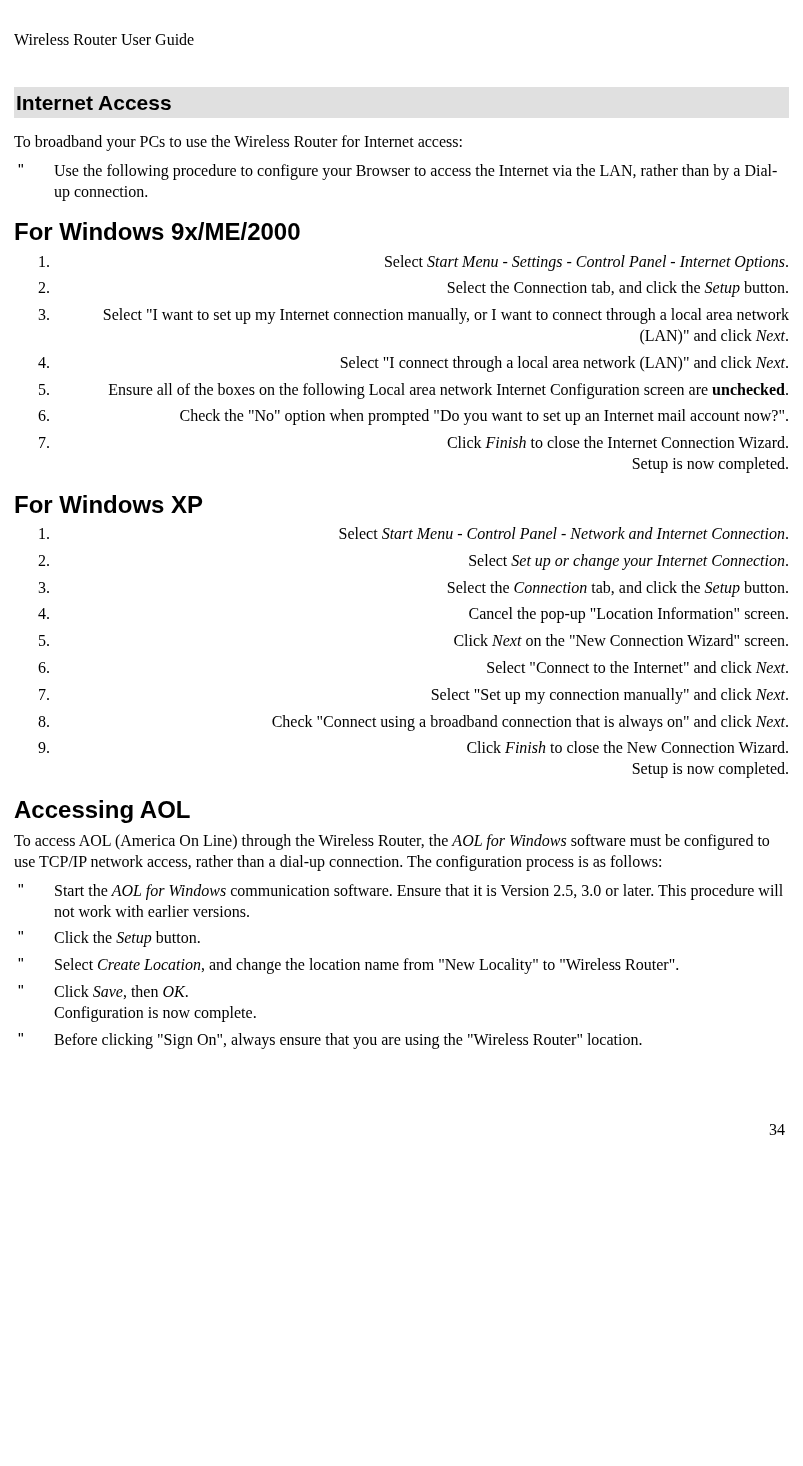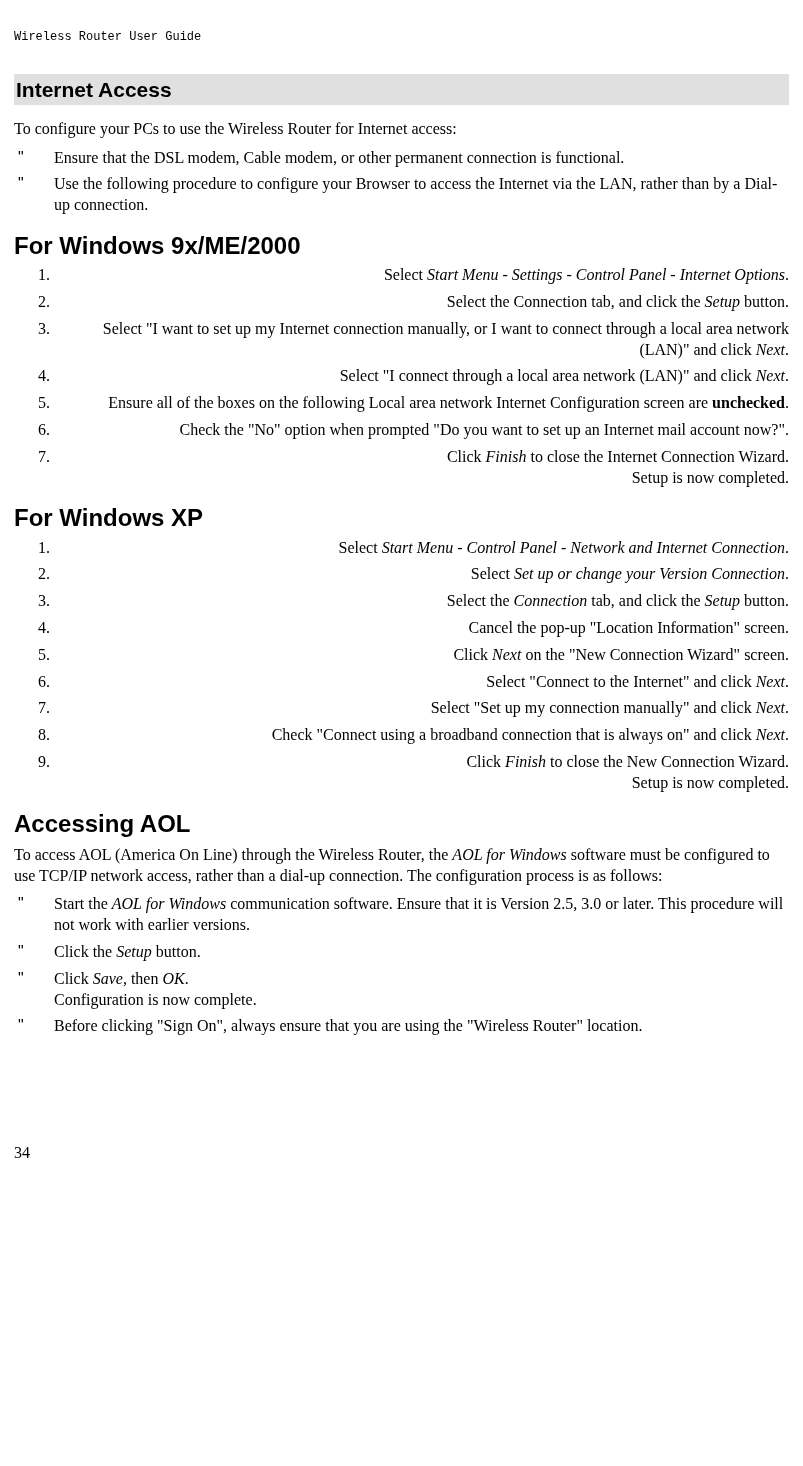--- a/index.html
+++ b/index.html
@@ -7,23 +7,23 @@
     font-size: 16px;
     color: #000;
     background: #fff;
     margin: 0;
     padding: 30px 14px 30px 14px;
     width: 803px;
     box-sizing: border-box;
     line-height: 1.3;
   }
   .running-header {
-    font-family: Liberation Mono, monospace;
-    font-size: 12px;
-    margin-bottom: 28px;
+    font-family: Liberation Serif, serif;
+    font-size: 16px;
+    margin-bottom: 36px;
   }
   h1.section-title {
     font-family: Arial, Helvetica, sans-serif;
     font-weight: bold;
     font-size: 21px;
     background: #e0e0e0;
     padding: 2px 2px;
     margin: 4px 0 14px 0;
   }
   h2.sub-title {
@@ -59,66 +59,67 @@
     list-style: decimal;
   }
   ol.num-list > li {
     margin: 2px 0 6px 0;
     padding-left: 4px;
     text-align: right;
   }
   .italic { font-style: italic; }
   .bold { font-weight: bold; }
   .page-number {
+    text-align: right;
     font-size: 16px;
-    margin-top: 106px;
+    margin-top: 70px;
     padding-right: 4px;
   }
 </style>
 </head>
 <body>
 
 <div class="running-header">Wireless Router User Guide</div>
 
 <h1 class="section-title">Internet Access</h1>
 
-<p class="body">To configure your PCs to use the Wireless Router for Internet access:</p>
+<p class="body">To broadband your PCs to use the Wireless Router for Internet access:</p>
 
 <ul class="bullet-list">
-  <li>Ensure that the DSL modem, Cable modem, or other permanent connection is functional.</li>
   <li>Use the following procedure to configure your Browser to access the Internet via the LAN, rather than by a Dial-up connection.</li>
 </ul>
 
 <h2 class="sub-title">For Windows 9x/ME/2000</h2>
 <ol class="num-list">
   <li><span>Select </span><span class="italic">Start Menu - Settings - Control Panel - Internet Options</span><span>.</span></li>
   <li><span>Select the Connection tab, and click the </span><span class="italic">Setup</span><span> button.</span></li>
   <li><span>Select "I want to set up my Internet connection manually, or I want to connect through a local area network (LAN)" and click </span><span class="italic">Next</span><span>.</span></li>
   <li><span>Select "I connect through a local area network (LAN)" and click </span><span class="italic">Next</span><span>.</span></li>
   <li><span>Ensure all of the boxes on the following Local area network Internet Configuration screen are </span><span class="bold">unchecked</span><span>.</span></li>
   <li><span>Check the "No" option when prompted "Do you want to set up an Internet mail account now?".</span></li>
   <li><span>Click </span><span class="italic">Finish</span><span> to close the Internet Connection Wizard.</span><br><span>Setup is now completed.</span></li>
 </ol>
 
 <h2 class="sub-title">For Windows XP</h2>
 <ol class="num-list">
   <li><span>Select </span><span class="italic">Start Menu - Control Panel - Network and Internet Connection</span><span>.</span></li>
-  <li><span>Select </span><span class="italic">Set up or change your Version Connection</span><span>.</span></li>
+  <li><span>Select </span><span class="italic">Set up or change your Internet Connection</span><span>.</span></li>
   <li><span>Select the </span><span class="italic">Connection</span><span> tab, and click the </span><span class="italic">Setup</span><span> button.</span></li>
   <li><span>Cancel the pop-up "Location Information" screen.</span></li>
   <li><span>Click </span><span class="italic">Next</span><span> on the "New Connection Wizard" screen.</span></li>
   <li><span>Select "Connect to the Internet" and click </span><span class="italic">Next</span><span>.</span></li>
   <li><span>Select "Set up my connection manually" and click </span><span class="italic">Next</span><span>.</span></li>
   <li><span>Check "Connect using a broadband connection that is always on" and click </span><span class="italic">Next</span><span>.</span></li>
   <li><span>Click </span><span class="italic">Finish</span><span> to close the New Connection Wizard.</span><br><span>Setup is now completed.</span></li>
 </ol>
 
 <h2 class="sub-title">Accessing AOL</h2>
 <p class="body"><span>To access AOL (America On Line) through the Wireless Router, the </span><span class="italic">AOL for Windows</span><span> software must be configured to use TCP/IP network access, rather than a dial-up connection. The configuration process is as follows:</span></p>
 
 <ul class="bullet-list">
   <li><span>Start the </span><span class="italic">AOL for Windows</span><span> communication software. Ensure that it is Version 2.5, 3.0 or later. This procedure will not work with earlier versions.</span></li>
   <li><span>Click the </span><span class="italic">Setup</span><span> button.</span></li>
+  <li><span>Select </span><span class="italic">Create Location</span><span>, and change the location name from "New Locality" to "Wireless Router".</span></li>
   <li><span>Click </span><span class="italic">Save</span><span>, then </span><span class="italic">OK</span><span>.</span><br><span>Configuration is now complete.</span></li>
   <li><span>Before clicking "Sign On", always ensure that you are using the "Wireless Router" location.</span></li>
 </ul>
 
 <div class="page-number">34</div>
 
 </body></html>

